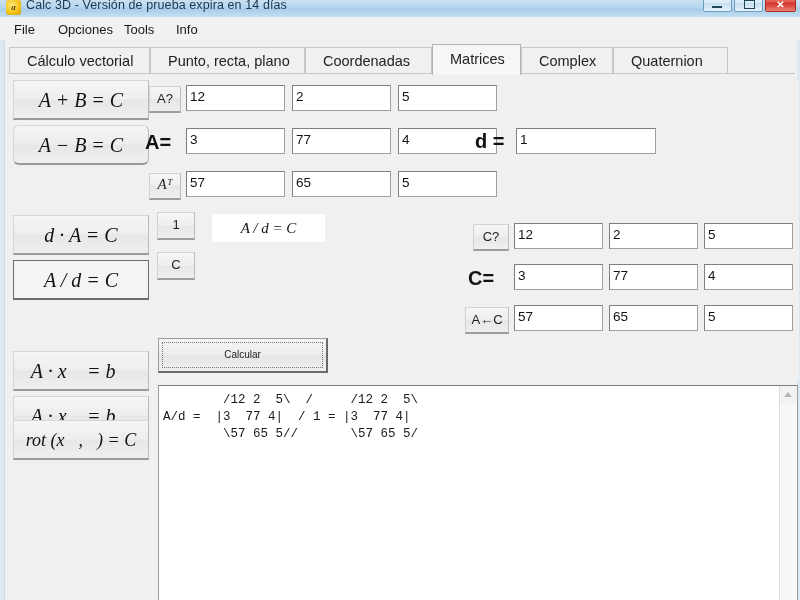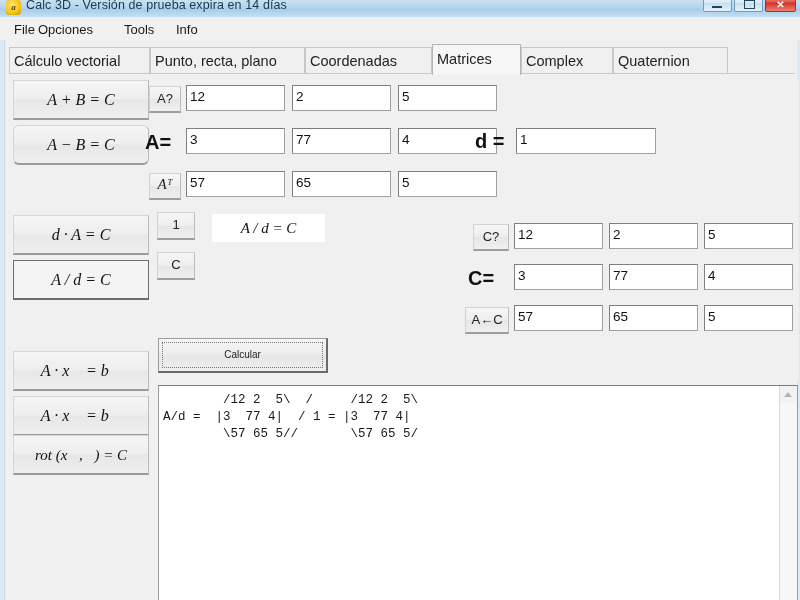--- a/index.html
+++ b/index.html
@@ -86,21 +86,21 @@
   
   .tabstrip {
     position: absolute; left: 4px; top: 4px; width: 786px; height: 30px;
   }
   .tab {
     position: absolute; top: 3px; height: 26px;
     background: #f0f0f0;
     border: 1px solid #c7c7c7;
     border-bottom: none;
     font-size: 14.5px; color: #222;
-    padding: 0 4px;
+    padding: 0 17px;
     line-height: 26px;
     white-space: nowrap;
     box-sizing: border-box;
   }
   .tab.selected {
     top: 0px; height: 31px; line-height: 29px;
     background: #f6f6f6;
     border-color: #b5b5b5;
     z-index: 5;
     font-weight: normal;
@@ -117,21 +117,21 @@
   .opbtn {
     position: absolute; left: 4px; width: 136px; height: 40px;
     background: linear-gradient(to bottom, #f5f5f5 0%, #eeeeee 48%, #e7e7e7 52%, #efefef 100%);
     border: 1px solid #d6d6d6;
     border-bottom: 2px solid #9a9a9a;
     border-right: 1px solid #b9b9b9;
     box-sizing: border-box;
     text-align: center;
     font-family: "Liberation Serif", serif;
     font-style: italic;
-    font-size: 16px;
+    font-size: 20px;
     color: #111;
     line-height: 38px;
     white-space: nowrap;
     overflow: hidden;
   }
   .opbtn.selected {
     background: #f4f4f4;
     border: 1px solid #6d6d6d;
     border-bottom: 2px solid #6d6d6d;
   }
@@ -258,21 +258,21 @@
         <div class="maxbox"></div>
       </div>
       <div class="wbtn close">
         <div class="g">✕</div>
       </div>
     </div>
   </div>
 
   <div class="menubar">
     <div class="menuitem" style="left:8px;">File</div>
-    <div class="menuitem" style="left:32px;">Opciones</div>
+    <div class="menuitem" style="left:52px;">Opciones</div>
     <div class="menuitem" style="left:118px;">Tools</div>
     <div class="menuitem" style="left:170px;">Info</div>
   </div>
 
   <div class="client">
 
     <div class="tabline"></div>
     <div class="tabstrip">
       <div class="tab" style="left:0px;   width:141px;">Cálculo vectorial</div>
       <div class="tab" style="left:141px; width:155px;">Punto, recta, plano</div>
@@ -284,21 +284,21 @@
 
     <div class="rightpanel-bg"></div>
 
     <div class="sidebar">
       <div class="opbtn" style="top:0px;">A + B = C</div>
       <div class="opbtn" style="top:45px;border-radius:6px;">A − B = C</div>
       <div class="opbtn" style="top:135px;">d · A = C</div>
       <div class="opbtn selected" style="top:180px;">A / d = C</div>
       <div class="opbtn" style="top:271px;">A · x⃗ = b⃗</div>
       <div class="opbtn" style="top:316px;">A · x⃗ = b⃗</div>
-      <div class="opbtn" style="top:355px; font-size:15px;">rot (x⃗,∠) = C</div>
+      <div class="opbtn" style="top:340px; font-size:18px;">rot (x⃗,∠) = C</div>
     </div>
 
     <div class="smallbtn" style="left:144px; top:46px; width:32px; height:27px; line-height:23px;">A?</div>
     <div class="bigeq" style="left:140px; top:91px;">A=</div>
     <div class="smallbtn" style="left:144px; top:133px; width:32px; height:27px; line-height:21px; font-family:'Liberation Serif',serif; font-style:italic; font-size:15px;">Aᵀ</div>
 
     <div class="field" style="left:181px; top:45px; width:99px; height:26px;">12</div>
     <div class="field" style="left:287px; top:45px; width:99px; height:26px;">2</div>
     <div class="field" style="left:393px; top:45px; width:99px; height:26px;">5</div>
 

